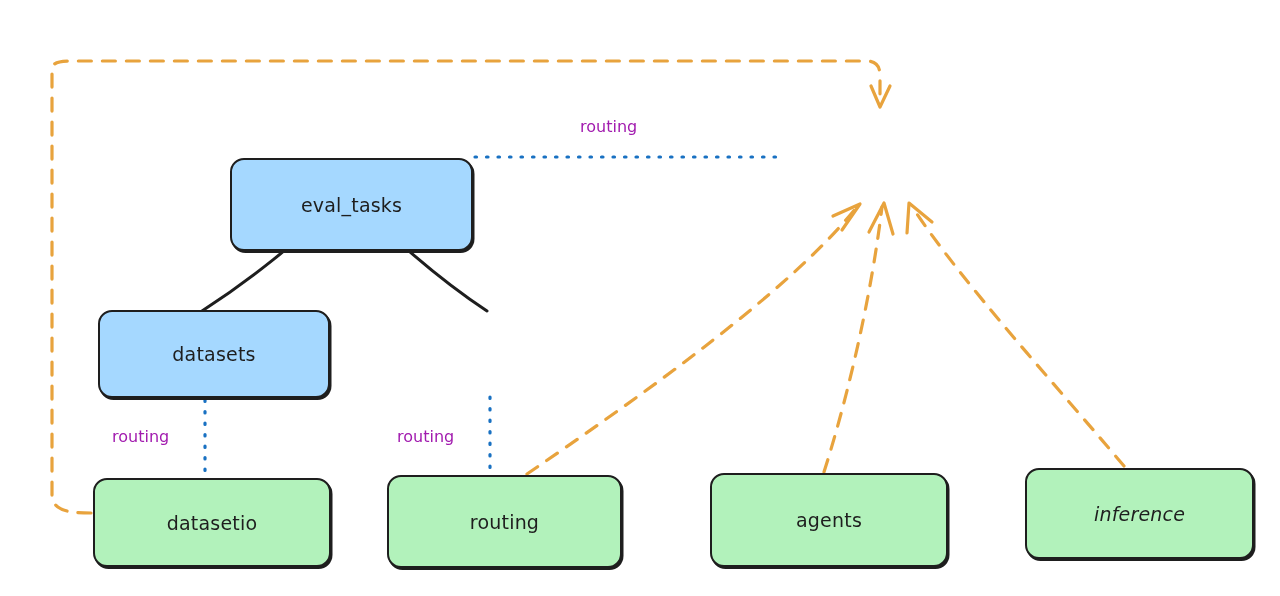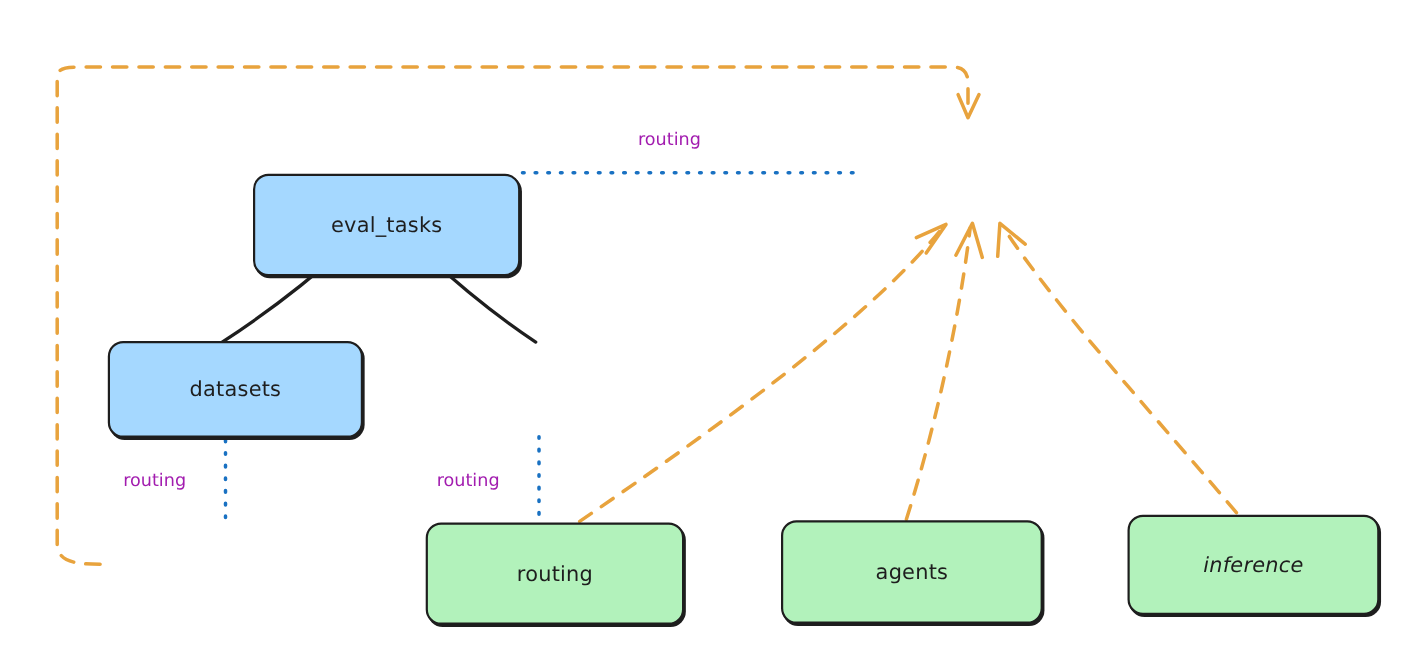--- a/index.html
+++ b/index.html
@@ -101,20 +101,23 @@
   <div class="node blue" style="left:230px; top:110px; width:243px; height:93px;margin-top:48px;">
     <span>eval_tasks</span>
   </div>
 
 
   <div class="node blue" style="left:98px; top:310px; width:232px; height:88px;">
     <span>datasets</span>
   </div>
 
 
+  <div class="node green" style="left:93px; top:478px; width:238px; height:89px;">
+    <span>datasetio</span>
+  </div>
 
   <div class="node green" style="left:387px; top:475px; width:235px; height:93px;">
     <span>routing</span>
   </div>
 
   <div class="node green" style="left:710px; top:473px; width:238px; height:94px;">
     <span>agents</span>
   </div>
 
   <div class="node green" style="left:1025px; top:468px; width:229px; height:91px;font-style:italic;">

